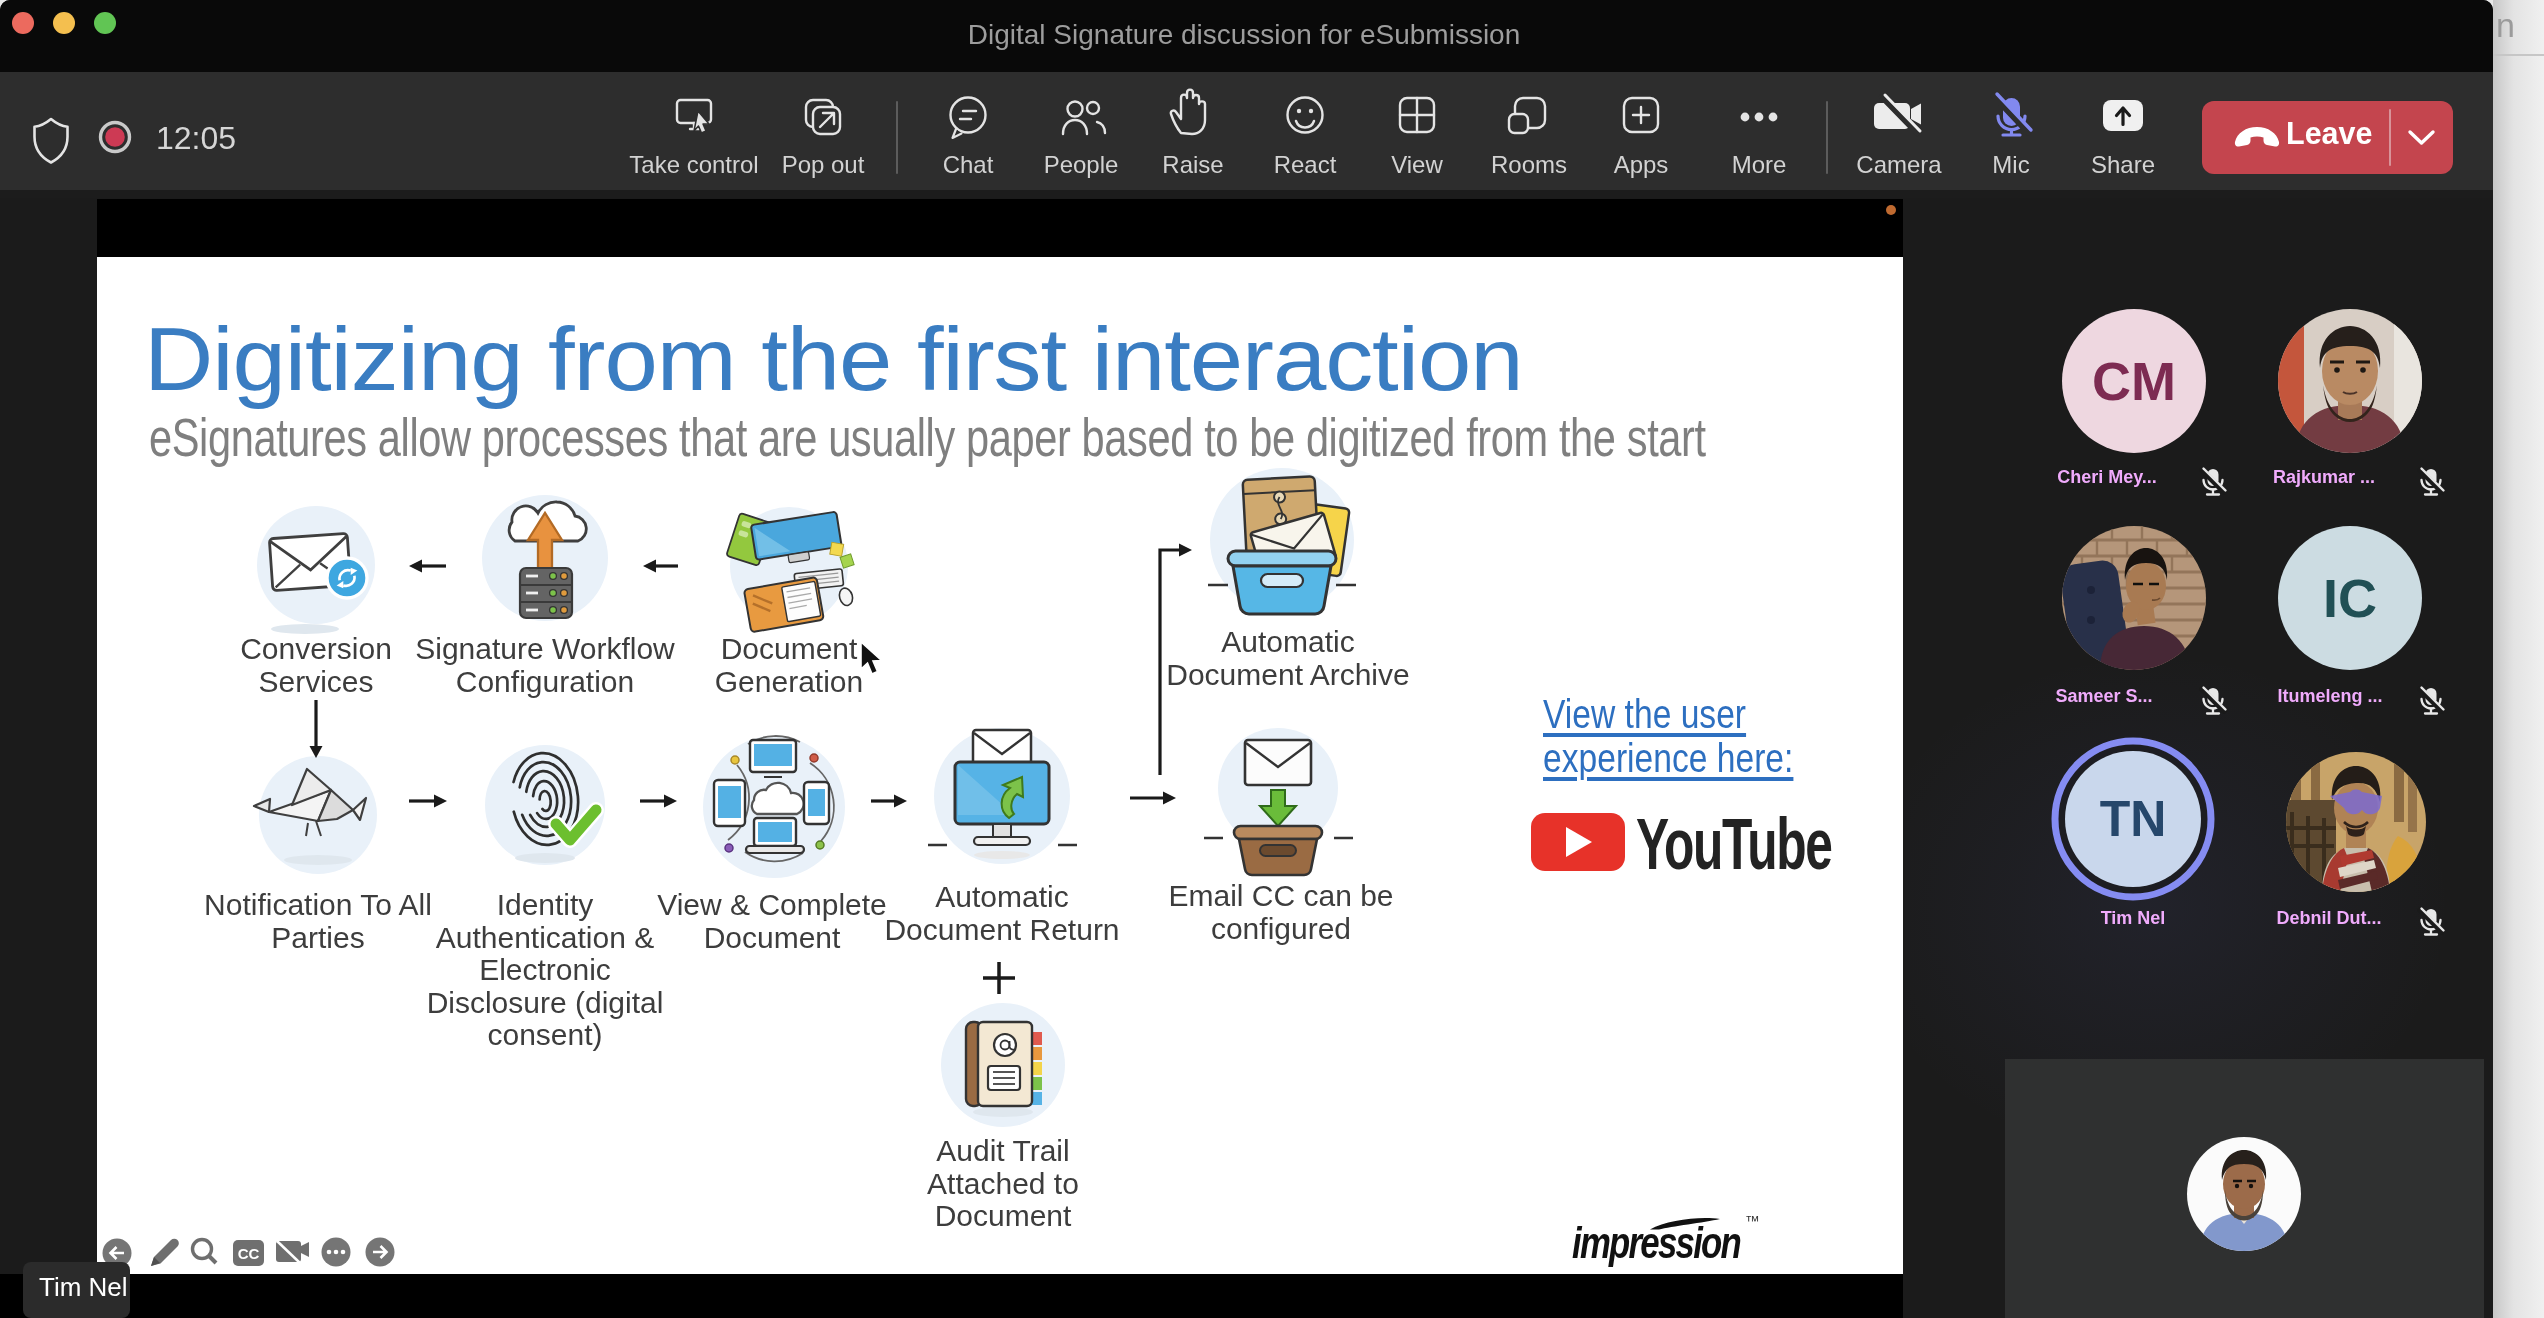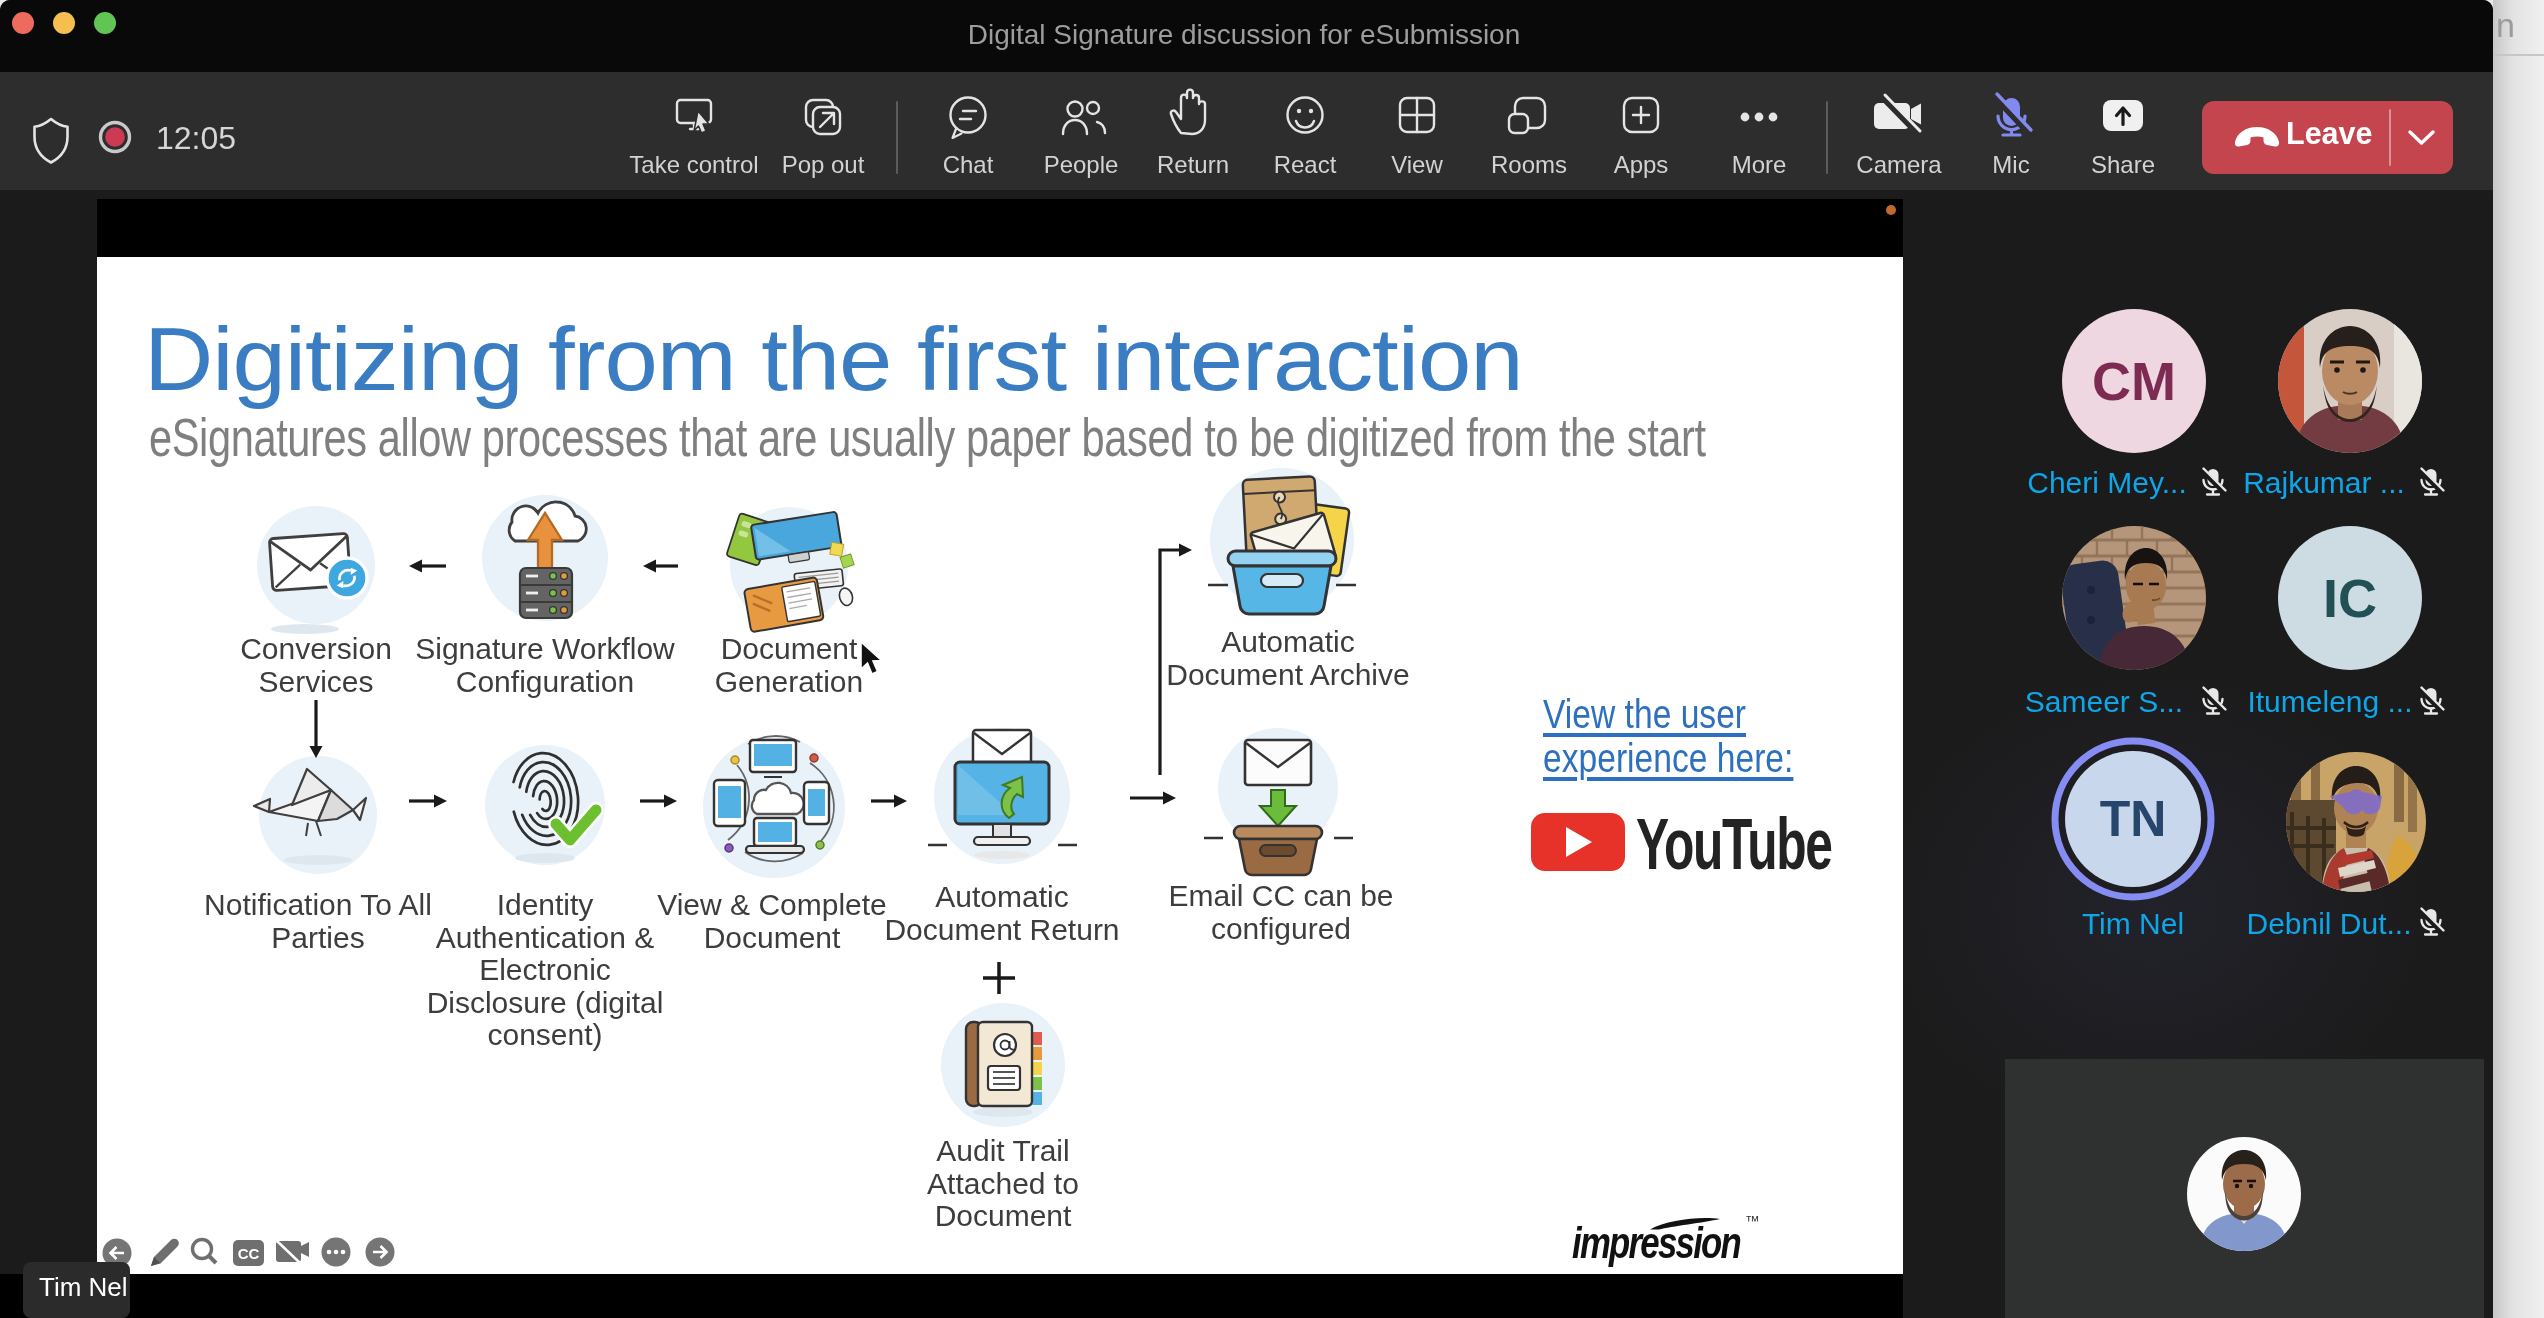--- a/index.html
+++ b/index.html
@@ -17,21 +17,21 @@
   #toolbar{left:0;top:72px;width:2493px;height:118px;background:#2d2d2d;}
   .tbl{color:#d2d2d2;font-size:24px;top:79px;transform:translateX(-50%);white-space:nowrap;}
   #stage{left:0;top:198px;width:2493px;height:1120px;background:#1b1b1b;overflow:hidden;}
   
   #barTop{left:97px;top:1px;width:1806px;height:58px;background:#000;}
   #slide{left:97px;top:59px;width:1806px;height:1017px;background:#fff;}
   #barBot{left:0;top:1076px;width:1903px;height:44px;background:#000;}
   #railglow{left:1905px;top:440px;width:590px;height:560px;
     background:radial-gradient(ellipse at 42% 48%, rgba(110,118,225,0.08) 0%, rgba(110,118,225,0.0) 62%);}
   #bottile{left:2005px;top:861px;width:479px;height:259px;background:#2f3030;}
-  .pname{color:#0ea5e9;font-size:30px;transform:translateX(-50%);white-space:nowrap;}
+  .pname{color:#f0abfc;font-size:18px;transform:translateX(-50%);white-space:nowrap;font-weight:bold;}
   
   .sl{color:#3d3d3d;font-size:30px;line-height:32.5px;text-align:center;transform:translateX(-50%);}
   #stitle{left:144px;top:117px;font-size:89px;color:#3a7dc2;letter-spacing:-1px;white-space:nowrap;line-height:1;transform:scaleX(1.078);transform-origin:left top;}
   #ssub{left:149px;top:212px;font-size:54px;color:#7f7f7f;letter-spacing:-0.5px;white-space:nowrap;line-height:1;transform:scaleX(0.77);transform-origin:left top;}
   #slink{left:1543px;top:494px;font-size:41.5px;color:#2d6fc0;line-height:43.7px;
      text-decoration:underline;text-underline-offset:5px;transform:scaleX(0.81);transform-origin:left top;}
   #ytword{left:1636px;top:610px;font-size:72px;color:#232323;font-weight:bold;line-height:1;
      letter-spacing:-2px;transform:scaleX(0.69);transform-origin:left top;}
   #impr{left:1572px;top:1023px;font-size:44px;color:#111;font-weight:bold;font-style:italic;line-height:1;
      letter-spacing:-2.2px;transform:scaleX(0.79);transform-origin:left top;}
@@ -105,21 +105,21 @@
       <rect x="2202" y="29" width="251" height="73" rx="12" fill="#c4454e" stroke="none"></rect>
       <path d="M2235,70 c2,-9 11,-15 22,-15 s20,6 22,15 c0.5,2.5 -1,5 -4,4.5 l-8,-1.5 c-2,-0.5 -3.5,-2 -3.5,-4.5 v-3 c-4,-1.5 -9,-1.5 -13,0 v3 c0,2.5 -1.5,4 -3.5,4.5 l-8,1.5 c-3,0.5 -4.5,-2 -4,-4.5 z" fill="#fff" stroke="none"></path>
       <line x1="2390" y1="38" x2="2390" y2="93" stroke="#d89399" stroke-width="2"></line>
       <path d="M2410,60 l11.5,11 11.5,-11" stroke="#fff" stroke-width="3.4"></path>
     </svg>
     <div class="abs" style="left:156px;top:48px;font-size:32px;color:#d6d6d6;">12:05</div>
     <div class="abs tbl" style="left:694px;">Take control</div>
     <div class="abs tbl" style="left:823px;">Pop out</div>
     <div class="abs tbl" style="left:968px;">Chat</div>
     <div class="abs tbl" style="left:1081px;">People</div>
-    <div class="abs tbl" style="left:1193px;">Return</div>
+    <div class="abs tbl" style="left:1193px;">Raise</div>
     <div class="abs tbl" style="left:1305px;">React</div>
     <div class="abs tbl" style="left:1417px;">View</div>
     <div class="abs tbl" style="left:1529px;">Rooms</div>
     <div class="abs tbl" style="left:1641px;">Apps</div>
     <div class="abs tbl" style="left:1759px;text-align:center;">More</div>
     <div class="abs tbl" style="left:1899px;">Camera</div>
     <div class="abs tbl" style="left:2011px;">Mic</div>
     <div class="abs tbl" style="left:2123px;">Share</div>
     <div class="abs" style="left:2286px;top:44px;font-size:30.5px;font-weight:600;color:#fff;">Leave</div>
   </div>

